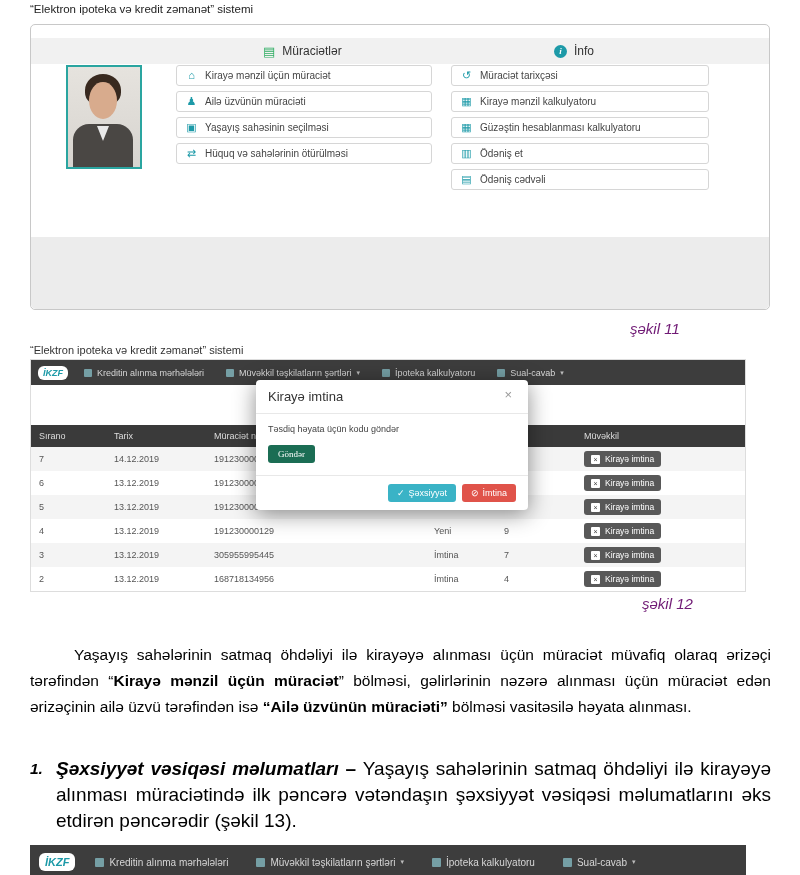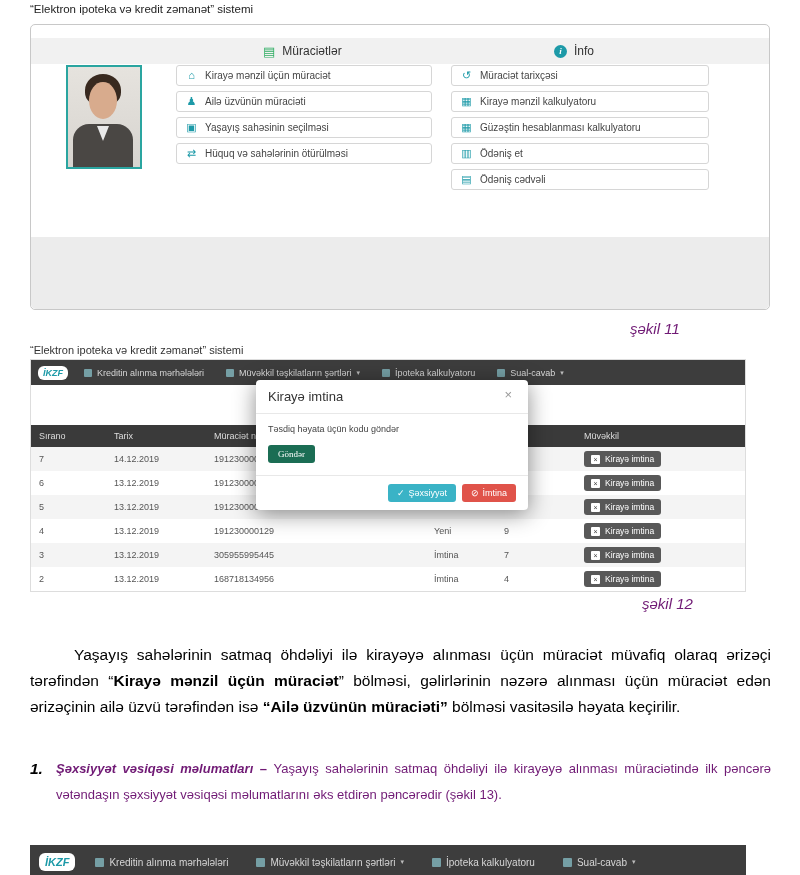--- a/index.html
+++ b/index.html
@@ -76,21 +76,21 @@
   .btn-sm{display:inline-flex;align-items:center;gap:4px;color:#fff;font-size:9px;border:none;
           border-radius:3px;padding:4px 9px;cursor:pointer;font-family:inherit;}
   .btn-confirm{background:#3ab3c6;}
   .btn-cancel{background:#e0534a;}
 
   
   .para{position:absolute;left:30px;top:642px;width:741px;font-size:15.5px;line-height:26px;
         color:#000;text-align:justify;text-indent:44px;margin:0;}
   .list{position:absolute;left:30px;top:756px;width:741px;display:flex;}
   .list-num{width:26px;flex:none;font-weight:bold;font-style:italic;font-size:15.5px;line-height:26px;color:#000;}
-  .list-body{flex:1;font-size:13px;line-height:26px;color:#701a75;text-align:justify;}
+  .list-body{flex:1;font-size:19px;line-height:26px;color:#000000;text-align:justify;}
 
   
   .navbar2{position:absolute;left:30px;top:845px;width:716px;height:34px;background:#3d3d3d;
            display:flex;align-items:center;padding:0 9px;box-sizing:border-box;}
   .navbar2 .logo{font-size:11px;padding:3px 6px;margin-right:20px;}
   .navbar2 .nav-item{font-size:10px;margin-right:28px;}
   .navbar2 .nav-ico{width:9px;height:9px;}
 </style>
 </head>
 <body>
@@ -303,21 +303,21 @@
         <button class="btn-sm btn-cancel">
           <span>⊘</span>
           <span>İmtina</span>
         </button>
       </div>
     </div>
   </div>
 
   <div class="caption" id="cap2">şəkil 12</div>
 
-  <p class="para"><span>Yaşayış sahələrinin satmaq öhdəliyi ilə kirayəyə alınması üçün müraciət müvafiq olaraq ərizəçi tərəfindən “</span><span class="b">Kirayə mənzil üçün müraciət</span><span>” bölməsi, gəlirlərinin nəzərə alınması üçün müraciət edən ərizəçinin ailə üzvü tərəfindən isə </span><span class="b">“Ailə üzvünün müraciəti”</span><span> bölməsi vasitəsilə həyata keçirilir.</span></p>
+  <p class="para"><span>Yaşayış sahələrinin satmaq öhdəliyi ilə kirayəyə alınması üçün müraciət müvafiq olaraq ərizəçi tərəfindən “</span><span class="b">Kirayə mənzil üçün müraciət</span><span>” bölməsi, gəlirlərinin nəzərə alınması üçün müraciət edən ərizəçinin ailə üzvü tərəfindən isə </span><span class="b">“Ailə üzvünün müraciəti”</span><span> bölməsi vasitəsilə həyata alınması.</span></p>
 
   <div class="list">
     <span class="list-num">1.</span>
     <div class="list-body"><span class="b i">Şəxsiyyət vəsiqəsi məlumatları</span><span class="b"> – </span><span>Yaşayış sahələrinin satmaq öhdəliyi ilə kirayəyə alınması müraciətində ilk pəncərə vətəndaşın şəxsiyyət vəsiqəsi məlumatlarını əks etdirən pəncərədir (şəkil 13).</span></div>
   </div>
 
   <div class="navbar2">
     <span class="logo">İKZF</span>
     <span class="nav-item">
       <span class="nav-ico"></span>

